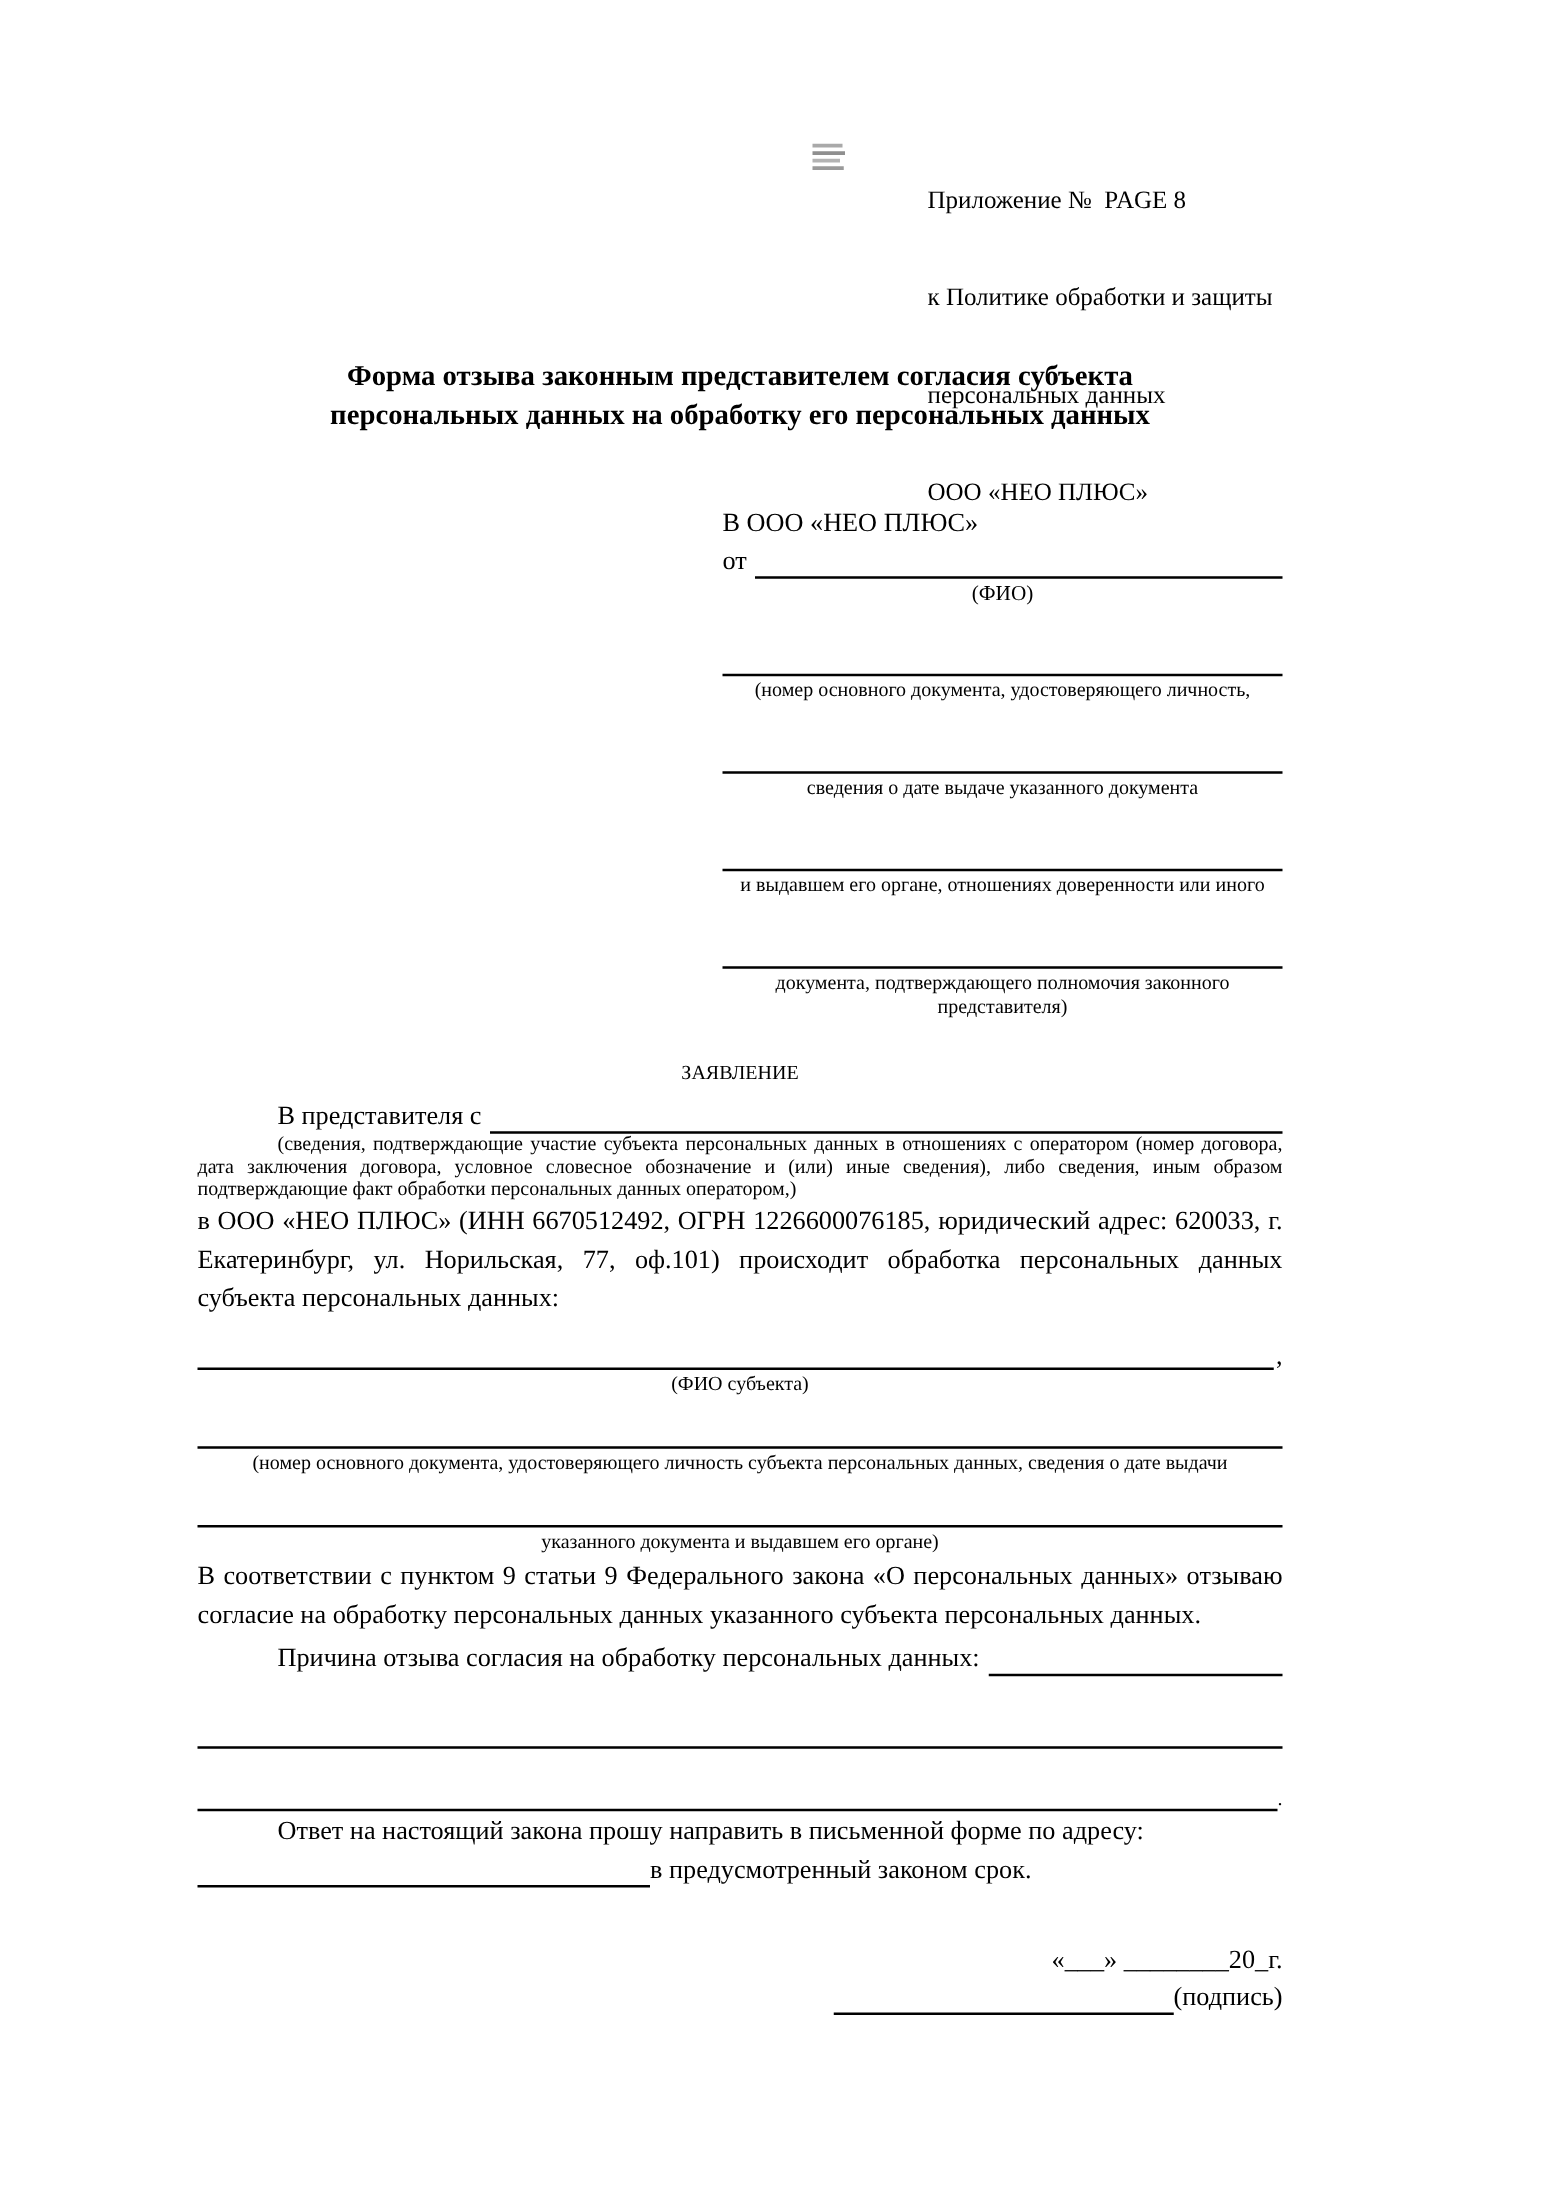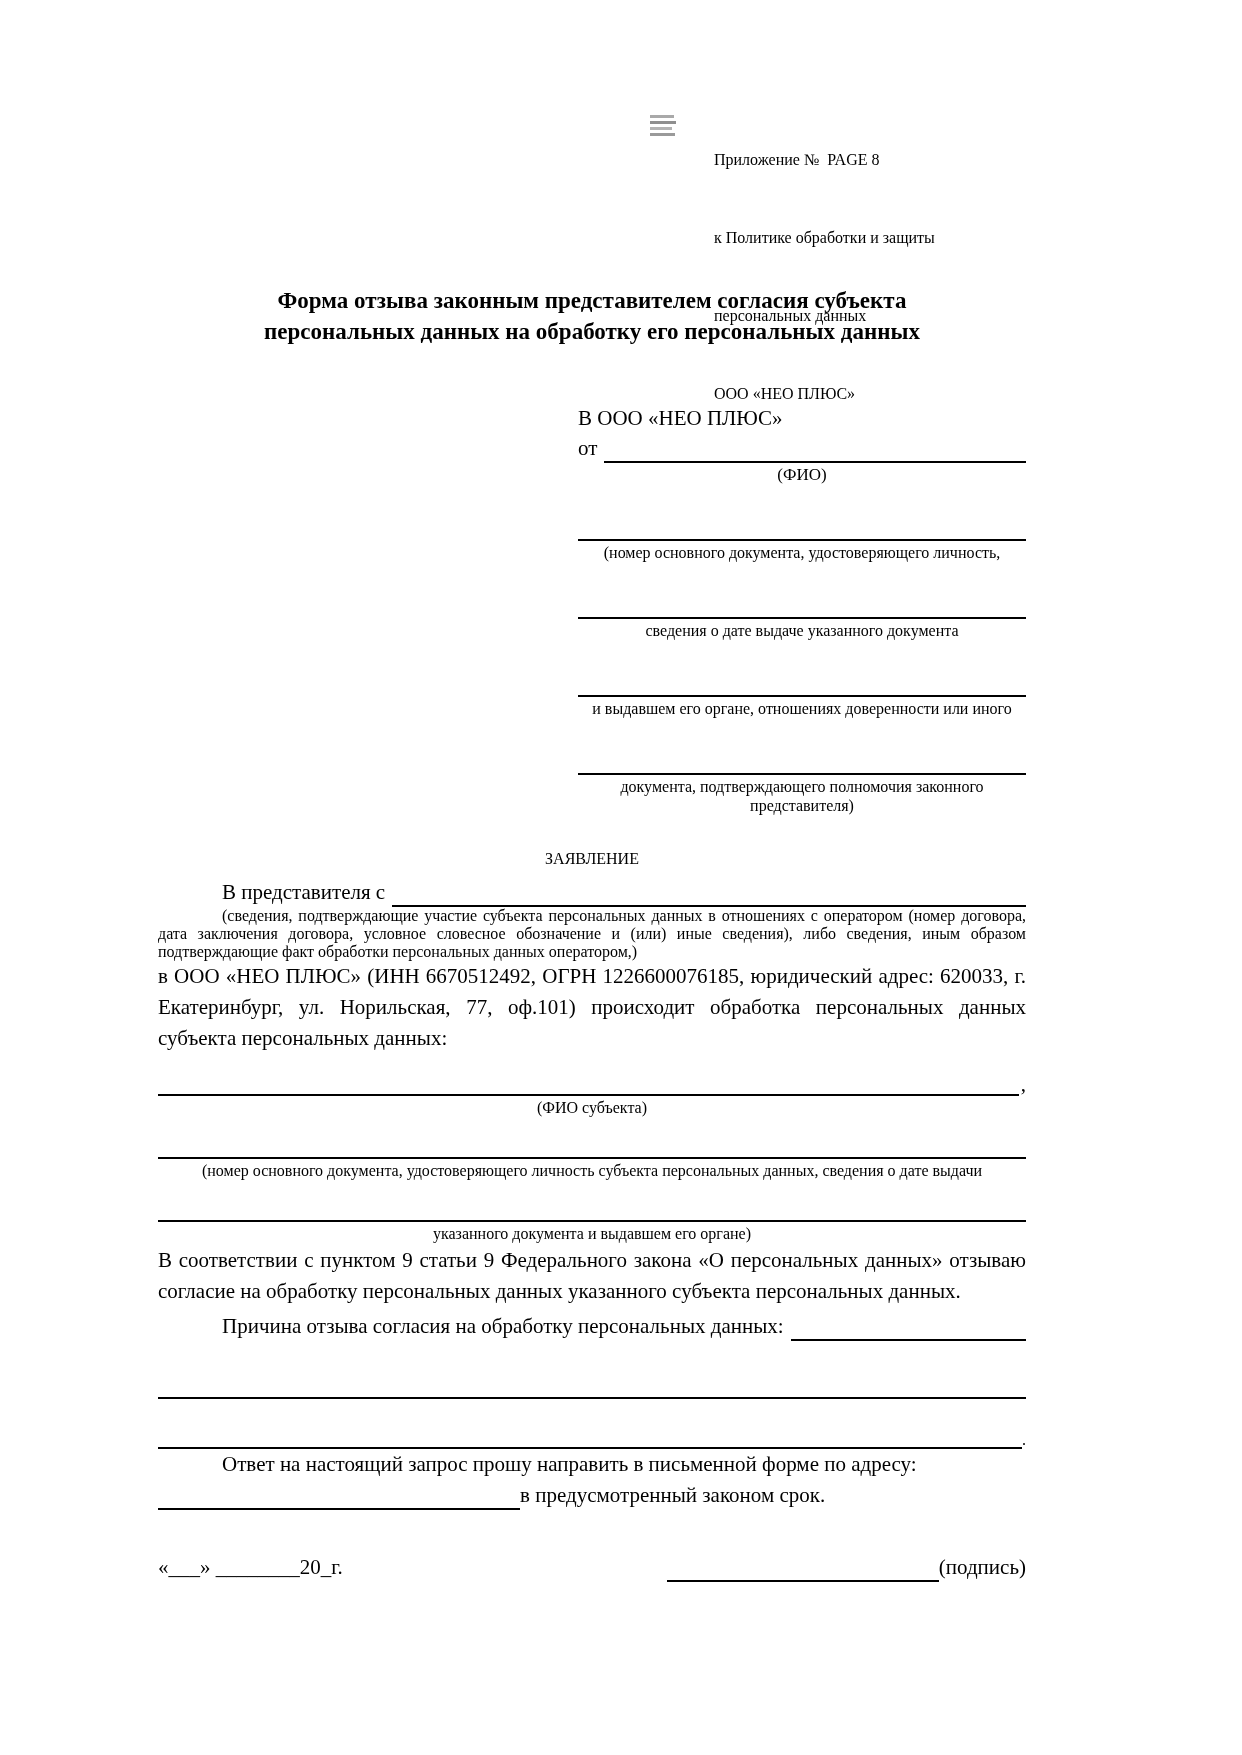--- a/index.html
+++ b/index.html
@@ -15,21 +15,21 @@
     overflow:hidden;
   }
   
   .header{position:relative;height:104px;margin-top:95px;}
   .lines-icon{position:absolute;left:492px;top:20px;width:26px;display:block;}
   .lines-icon i{display:block;height:3px;margin-bottom:3px;background:#9a9a9a;}
   .lines-icon i:nth-child(1){width:24px;background:#a9a9a9;}
   .lines-icon i:nth-child(2){width:26px;background:#8f8f8f;}
   .lines-icon i:nth-child(3){width:22px;background:#b3b3b3;}
   .lines-icon i:nth-child(4){width:25px;background:#9a9a9a;}
-  .appendix{position:absolute;left:556px;top:0;width:300px;font-size:16px;line-height:26px;white-space:pre;}
+  .appendix{position:absolute;left:584px;top:0;width:300px;font-size:20px;line-height:26px;white-space:pre;}
   
   .title{
     margin:86px auto 0 auto;max-width:760px;
     font-size:23px;font-weight:bold;line-height:31px;text-align:center;
   }
   
   .addressee{margin-left:420px;width:448px;margin-top:56px;font-size:21px;line-height:30px;}
   .row{display:flex;align-items:flex-end;}
   .fill{flex:1;border-bottom:2px solid #000;margin-left:7px;}
   .rule{border-top:2px solid #000;height:0;}
@@ -50,21 +50,21 @@
   .linerow .line{flex:1;border-bottom:2px solid #000;}
   .withdrawal{margin-top:2px;}
   .reason{margin-top:4px;}
   .blank1{margin-top:34px;}
   .blank2{margin-top:26px;}
   .confirm{margin-top:14px;text-indent:64px;}
   .reply{text-indent:64px;text-align:left;}
   .reply-addr{display:flex;align-items:flex-end;font-size:21px;line-height:30px;}
   .reply-addr .addr-line{width:362px;border-bottom:2px solid #000;height:24px;}
   
-  .footer{display:flex;justify-content:space-between;align-items:flex-end;margin-top:42px;font-size:21px;line-height:30px;}
+  .footer{display:flex;justify-content:space-between;align-items:flex-end;margin-top:42px;font-size:21px;line-height:30px;flex-direction:column;}
   .sig-group{display:flex;align-items:flex-end;}
   .sig-line{width:272px;border-bottom:2px solid #000;height:24px;}
 </style>
 </head>
 <body>
 
 <div class="page">
 
   <div class="header">
     <span class="lines-icon">
@@ -151,21 +151,21 @@
 
   <div class="blank1 linerow">
     <span class="line"></span>
   </div>
   <div class="blank2 linerow">
     <span class="line"></span>
     <span class="suffix">.</span>
   </div>
 
 
-  <div class="para reply">Ответ на настоящий запрос прошу направить в письменной форме по адресу:</div>
+  <div class="para reply">Ответ на настоящий закона прошу направить в письменной форме по адресу:</div>
 
   <div class="reply-addr">
     <span class="addr-line"></span>
     <span>в предусмотренный законом срок.</span>
   </div>
 
   <div class="footer">
     <span>«___» ________20_г.</span>
     <span class="sig-group">
       <span class="sig-line"></span>

